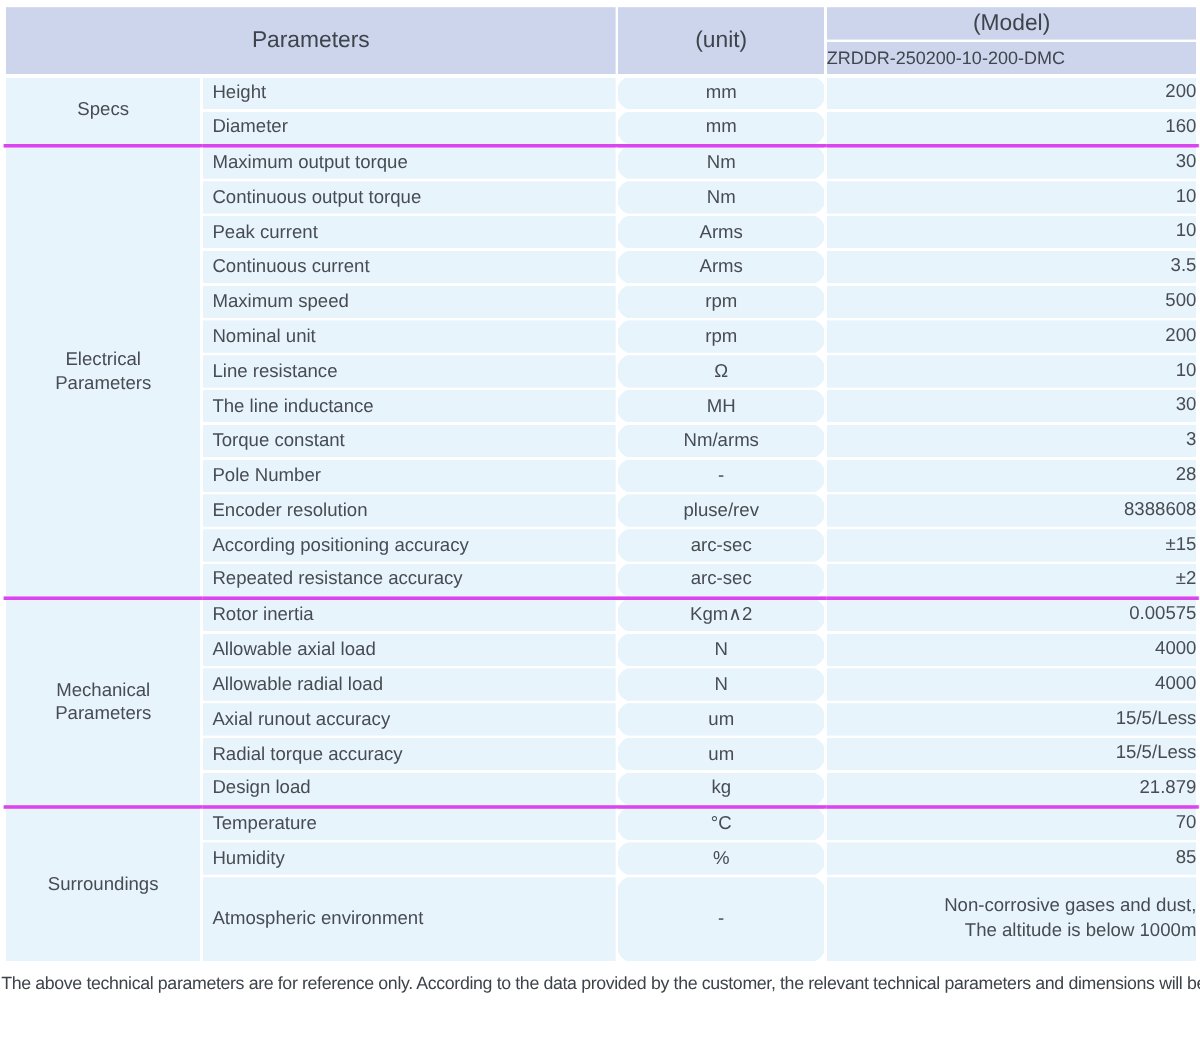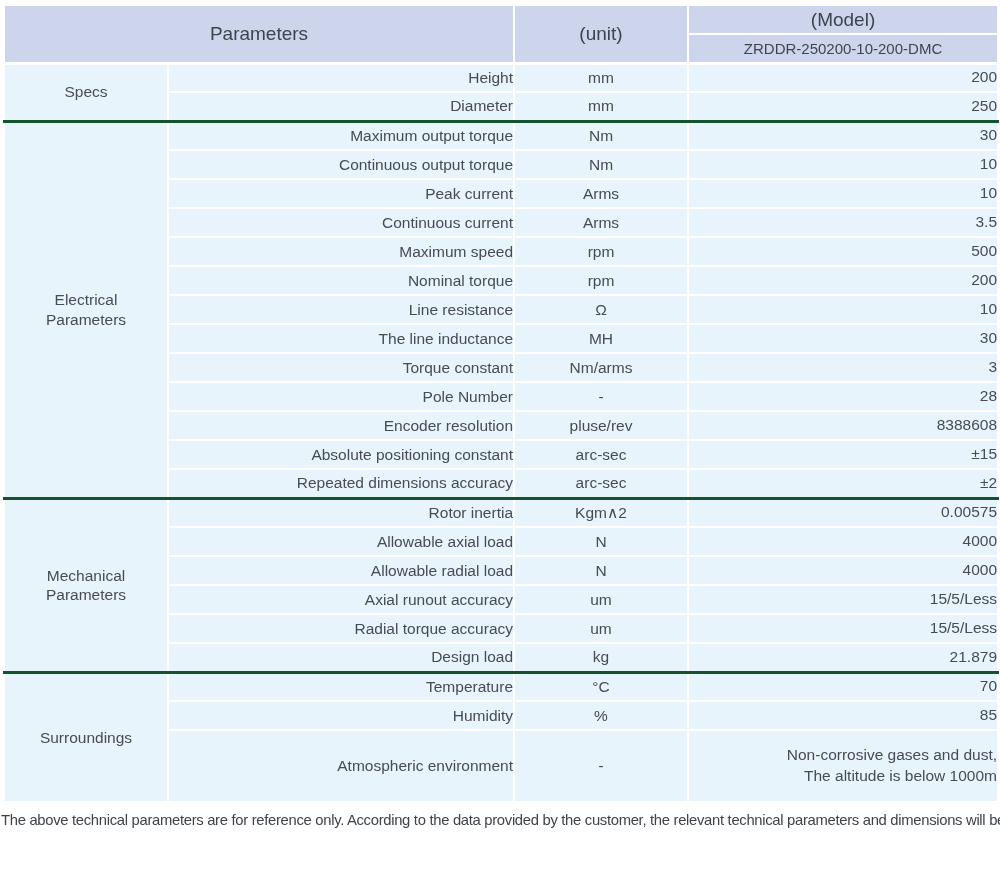--- a/index.html
+++ b/index.html
@@ -27,36 +27,36 @@
   
   td.hdr {
     background: #ccd5ec;
     text-align: center;
     font-size: 19px;
     color: #3f444c;
     height: 29px;
   }
   td.hdr-code {
     background: #ccd5ec;
-    text-align: center;
+    text-align: left;
     font-size: 15px;
     color: #40454d;
     height: 29px;
   }
   
   tbody td { background: #e8f4fc; height: 29px; }
-  tbody tr.group-start td { border-top: 3px solid #14532d; }
+  tbody tr.group-start td { border-top: 3px solid #d946ef; }
   tbody tr:first-child td { border-top: 3px solid #ffffff; }
   td.group-cell {
     text-align: center;
     white-space: pre-line;
     line-height: 1.25;
   }
-  td.param { text-align: right; padding-left: 22px; }
-  td.unit { text-align: center; }
+  td.param { text-align: left; padding-left: 8px; }
+  td.unit { text-align: center; border-radius: 14px; }
   td.val  { text-align: right; white-space: pre-line; line-height: 1.35; }
   td.tall { height: 72px; }
 
   .note {
     margin: 9px 0 0 1px;
     font-size: 14.8px;
     letter-spacing: -0.3px;
     white-space: nowrap;
     color: #3e434a;
   }
@@ -86,21 +86,21 @@
     <tbody>
         <tr>
           <td rowspan="2" class="group-cell">Specs</td>
           <td class="param">Height</td>
           <td class="unit">mm</td>
           <td class="val">200</td>
         </tr>
         <tr>
           <td class="param">Diameter</td>
           <td class="unit">mm</td>
-          <td class="val">250</td>
+          <td class="val">160</td>
         </tr>
         <tr class="group-start">
           <td rowspan="13" class="group-cell">Electrical
 Parameters</td>
           <td class="param">Maximum output torque</td>
           <td class="unit">Nm</td>
           <td class="val">30</td>
         </tr>
         <tr>
           <td class="param">Continuous output torque</td>
@@ -116,21 +116,21 @@
           <td class="param">Continuous current</td>
           <td class="unit">Arms</td>
           <td class="val">3.5</td>
         </tr>
         <tr>
           <td class="param">Maximum speed</td>
           <td class="unit">rpm</td>
           <td class="val">500</td>
         </tr>
         <tr>
-          <td class="param">Nominal torque</td>
+          <td class="param">Nominal unit</td>
           <td class="unit">rpm</td>
           <td class="val">200</td>
         </tr>
         <tr>
           <td class="param">Line resistance</td>
           <td class="unit">Ω</td>
           <td class="val">10</td>
         </tr>
         <tr>
           <td class="param">The line inductance</td>
@@ -146,26 +146,26 @@
           <td class="param">Pole Number</td>
           <td class="unit">-</td>
           <td class="val">28</td>
         </tr>
         <tr>
           <td class="param">Encoder resolution</td>
           <td class="unit">pluse/rev</td>
           <td class="val">8388608</td>
         </tr>
         <tr>
-          <td class="param">Absolute positioning constant</td>
+          <td class="param">According positioning accuracy</td>
           <td class="unit">arc-sec</td>
           <td class="val">±15</td>
         </tr>
         <tr>
-          <td class="param">Repeated dimensions accuracy</td>
+          <td class="param">Repeated resistance accuracy</td>
           <td class="unit">arc-sec</td>
           <td class="val">±2</td>
         </tr>
         <tr class="group-start">
           <td rowspan="6" class="group-cell">Mechanical
 Parameters</td>
           <td class="param">Rotor inertia</td>
           <td class="unit">Kgm∧2</td>
           <td class="val">0.00575</td>
         </tr>

